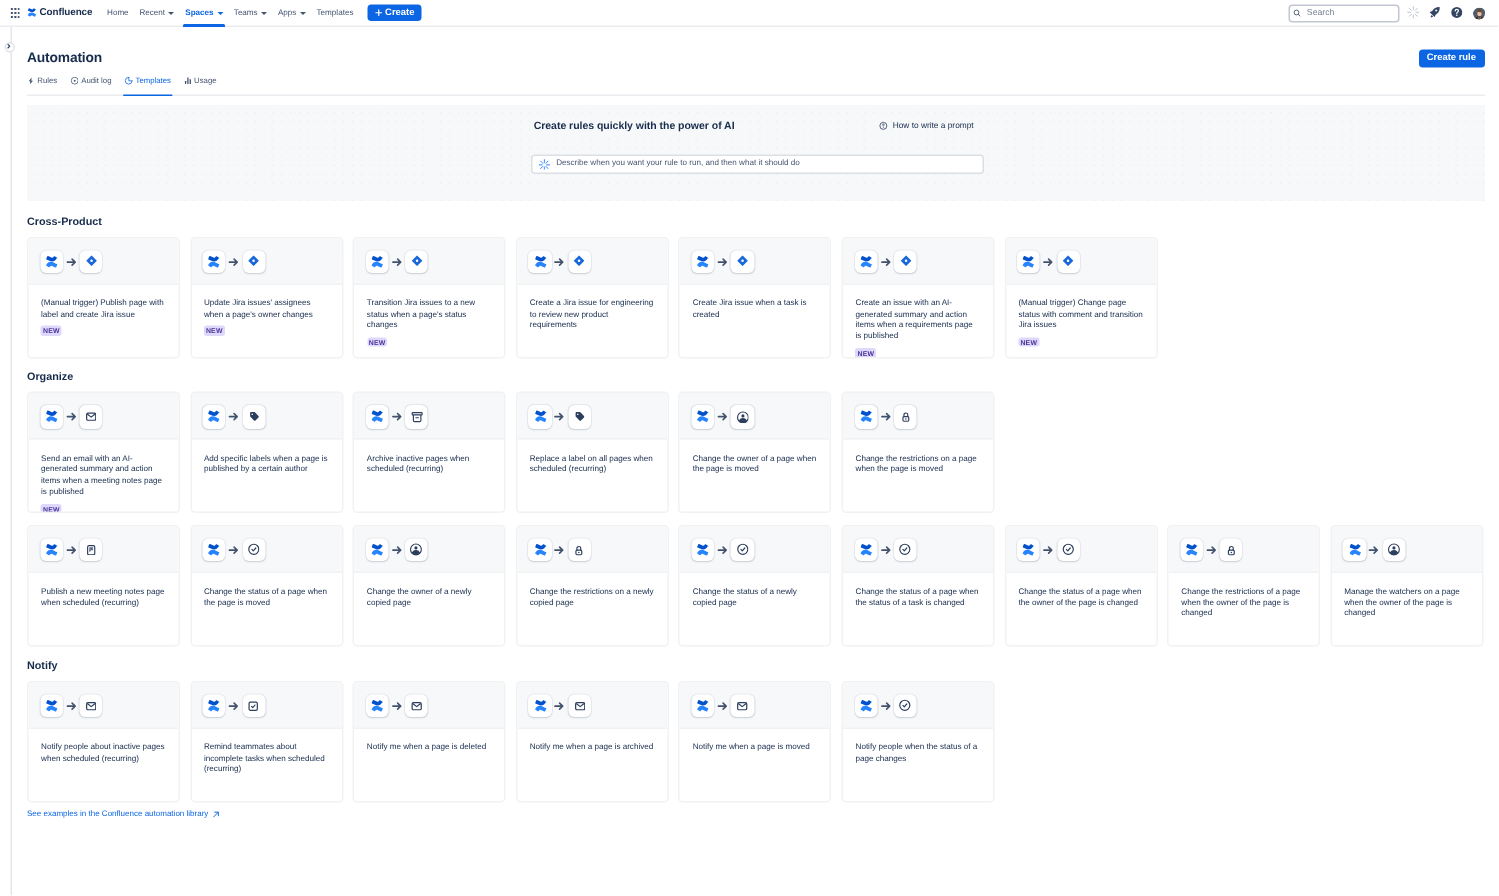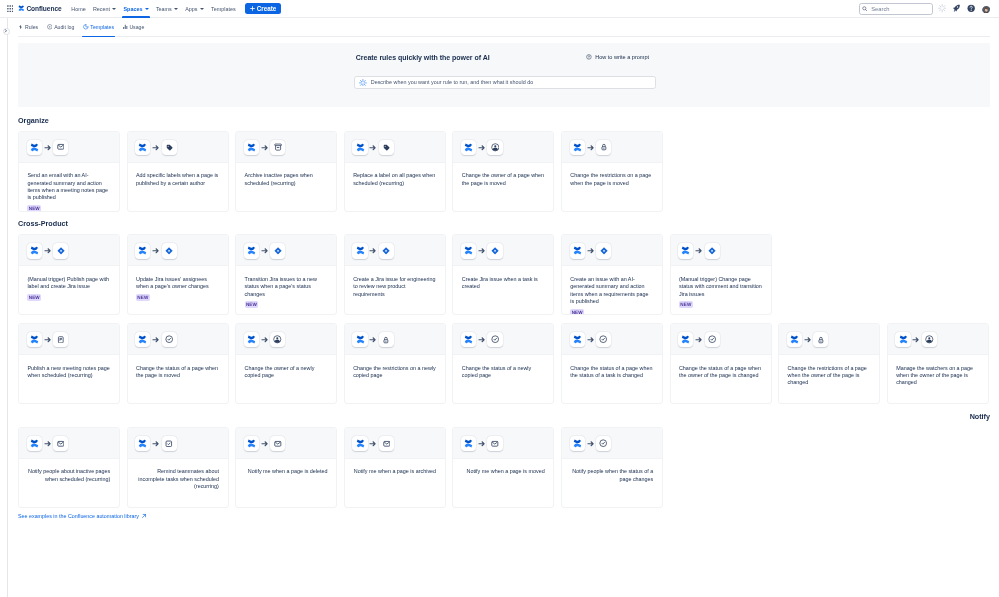--- a/index.html
+++ b/index.html
@@ -92,21 +92,21 @@
   .ai-help{ margin-left:auto; margin-right:9px; display:flex;align-items:center;gap:3.2px;font-size:5.55px;color:#172B4D;}
   .ai-input{
     margin-top:15px;height:13.8px;background:#fff;border:1px solid #DCDFE4;border-radius:2.5px;
     display:flex;align-items:center;gap:3.6px;padding:0 4.6px; width:302.3px; margin-left:-2px;
   }
   .ai-input-ph{ font-size:5.4px;color:#44546F;}
 
   
   .sections{ margin-top:9px; width:972px;}
   .section{ margin-bottom:7.7px;}
-  .section:last-child{ margin-bottom:0;text-align:right;}
+  .section:last-child{ margin-bottom:0;}
   .section-title{ font-size:7.2px;font-weight:700;color:#172B4D;margin-bottom:5px;line-height:10px;}
   .cards{ display:flex; gap:6.5px; }
   .card{
     width:102.1px; flex:0 0 102.1px; height:81px; background:#fff;
     border:1px solid #F1F2F4; border-radius:3px; overflow:hidden;
     display:flex; flex-direction:column;
   }
   .card-head{
     height:31px; flex:0 0 31px; background:#F7F8F9; border-bottom:1px solid #F1F2F4;
     display:flex; align-items:center; gap:1.8px; padding-left:7.7px; padding-top:1.4px;
@@ -237,20 +237,26 @@
 
   <div class="sidebar">
     <div class="sb-toggle">
       <svg width="3.6" height="3.6" viewBox="0 0 8 8" aria-hidden="true">
           <path d="M2.9 1.3L5.5 4 2.9 6.7" fill="none" stroke="#2C3E5D" stroke-width="1.7" stroke-linecap="round" stroke-linejoin="round"></path>
         </svg>
     </div>
   </div>
 
   <div class="main">
+    <div class="page-head">
+      <div class="page-title">Automation</div>
+      <div class="create-rule-btn">
+        <span>Create rule</span>
+      </div>
+    </div>
 
     <div class="tabs">
       <div class="tab">
         <svg width="5.1" height="5.9" viewBox="0 0 12 12" aria-hidden="true">
             <path d="M7.4 0.6L2.6 6.4h2.6l-.6 5 4.8-5.8H6.7z" fill="#44546F"></path>
           </svg>
         <span>Rules</span>
       </div>
       <div class="tab">
         <svg width="5.6" height="5.6" viewBox="0 0 12 12" aria-hidden="true">
@@ -298,20 +304,198 @@
             <path d="M8 0.9v4.1M8 11v4.1M0.9 8h4.1M11 8h4.1M2.95 2.95l2.9 2.9M10.15 10.15l2.9 2.9M13.05 2.95l-2.9 2.9M5.85 10.15l-2.9 2.9"></path>
             </g>
           </svg>
           <span class="ai-input-ph">Describe when you want your rule to run, and then what it should do</span>
         </div>
       </div>
     </div>
 
     <div class="sections" id="sections">
         <div class="section">
+          <div class="section-title">Cross-Product</div>
+          <div class="cards">
+            <div class="card">
+              <div class="card-head">
+                <span class="icon-tile">
+                  <svg width="9" height="9" viewBox="0 0 24 24">
+                    <path d="M2.2 17.9c-.3.48-.1 1.1.4 1.4l4.2 2.5c.5.3 1.15.14 1.45-.36 1.6-2.7 3.5-2.5 6.1-1.2l4.2 2c.5.24 1.1.02 1.33-.5l1.9-4.35c.22-.5 0-1.1-.5-1.3-.9-.42-2.7-1.26-4.3-2.05C9.9 10.5 5.3 12.1 2.2 17.9z" fill="#2684FF"></path>
+                    <path d="M21.8 6.1c.3-.48.1-1.1-.4-1.4l-4.2-2.5c-.5-.3-1.15-.14-1.45.36-1.6 2.7-3.5 2.5-6.1 1.2L5.45 1.76c-.5-.24-1.1-.02-1.33.5l-1.9 4.35c-.22.5 0 1.1.5 1.3.9.42 2.7 1.26 4.3 2.05 6.08 3.04 10.68 1.44 13.78-4.36z" fill="#0052CC"></path>
+                  </svg>
+                </span>
+                <span class="arrow">
+                  <svg width="7.5" height="7.5" viewBox="0 0 12 12">
+                    <path d="M1.5 6h8.2M6.5 2.8L9.8 6l-3.3 3.2" fill="none" stroke="#42526E" stroke-width="1.7" stroke-linecap="round" stroke-linejoin="round"></path>
+                  </svg>
+                </span>
+                <span class="icon-tile">
+                  <svg width="8" height="8" viewBox="0 0 24 24">
+                    <path d="M11.45 1.25 1.95 10.75a.95.95 0 0 0 0 1.35l9.5 9.5a.95.95 0 0 0 1.35 0l9.5-9.5a.95.95 0 0 0 0-1.35l-9.5-9.5a.95.95 0 0 0-1.35 0z" fill="#1868DB"></path>
+                    <circle cx="12.12" cy="11.42" r="2.55" fill="#fff"></circle>
+                  </svg>
+                </span>
+              </div>
+              <div class="card-body">
+                <div class="card-text">(Manual trigger) Publish page with label and create Jira issue</div>
+                <span class="badge-new">NEW</span>
+              </div>
+            </div>
+            <div class="card">
+              <div class="card-head">
+                <span class="icon-tile">
+                  <svg width="9" height="9" viewBox="0 0 24 24">
+                    <path d="M2.2 17.9c-.3.48-.1 1.1.4 1.4l4.2 2.5c.5.3 1.15.14 1.45-.36 1.6-2.7 3.5-2.5 6.1-1.2l4.2 2c.5.24 1.1.02 1.33-.5l1.9-4.35c.22-.5 0-1.1-.5-1.3-.9-.42-2.7-1.26-4.3-2.05C9.9 10.5 5.3 12.1 2.2 17.9z" fill="#2684FF"></path>
+                    <path d="M21.8 6.1c.3-.48.1-1.1-.4-1.4l-4.2-2.5c-.5-.3-1.15-.14-1.45.36-1.6 2.7-3.5 2.5-6.1 1.2L5.45 1.76c-.5-.24-1.1-.02-1.33.5l-1.9 4.35c-.22.5 0 1.1.5 1.3.9.42 2.7 1.26 4.3 2.05 6.08 3.04 10.68 1.44 13.78-4.36z" fill="#0052CC"></path>
+                  </svg>
+                </span>
+                <span class="arrow">
+                  <svg width="7.5" height="7.5" viewBox="0 0 12 12">
+                    <path d="M1.5 6h8.2M6.5 2.8L9.8 6l-3.3 3.2" fill="none" stroke="#42526E" stroke-width="1.7" stroke-linecap="round" stroke-linejoin="round"></path>
+                  </svg>
+                </span>
+                <span class="icon-tile">
+                  <svg width="8" height="8" viewBox="0 0 24 24">
+                    <path d="M11.45 1.25 1.95 10.75a.95.95 0 0 0 0 1.35l9.5 9.5a.95.95 0 0 0 1.35 0l9.5-9.5a.95.95 0 0 0 0-1.35l-9.5-9.5a.95.95 0 0 0-1.35 0z" fill="#1868DB"></path>
+                    <circle cx="12.12" cy="11.42" r="2.55" fill="#fff"></circle>
+                  </svg>
+                </span>
+              </div>
+              <div class="card-body">
+                <div class="card-text">Update Jira issues' assignees when a page's owner changes</div>
+                <span class="badge-new">NEW</span>
+              </div>
+            </div>
+            <div class="card">
+              <div class="card-head">
+                <span class="icon-tile">
+                  <svg width="9" height="9" viewBox="0 0 24 24">
+                    <path d="M2.2 17.9c-.3.48-.1 1.1.4 1.4l4.2 2.5c.5.3 1.15.14 1.45-.36 1.6-2.7 3.5-2.5 6.1-1.2l4.2 2c.5.24 1.1.02 1.33-.5l1.9-4.35c.22-.5 0-1.1-.5-1.3-.9-.42-2.7-1.26-4.3-2.05C9.9 10.5 5.3 12.1 2.2 17.9z" fill="#2684FF"></path>
+                    <path d="M21.8 6.1c.3-.48.1-1.1-.4-1.4l-4.2-2.5c-.5-.3-1.15-.14-1.45.36-1.6 2.7-3.5 2.5-6.1 1.2L5.45 1.76c-.5-.24-1.1-.02-1.33.5l-1.9 4.35c-.22.5 0 1.1.5 1.3.9.42 2.7 1.26 4.3 2.05 6.08 3.04 10.68 1.44 13.78-4.36z" fill="#0052CC"></path>
+                  </svg>
+                </span>
+                <span class="arrow">
+                  <svg width="7.5" height="7.5" viewBox="0 0 12 12">
+                    <path d="M1.5 6h8.2M6.5 2.8L9.8 6l-3.3 3.2" fill="none" stroke="#42526E" stroke-width="1.7" stroke-linecap="round" stroke-linejoin="round"></path>
+                  </svg>
+                </span>
+                <span class="icon-tile">
+                  <svg width="8" height="8" viewBox="0 0 24 24">
+                    <path d="M11.45 1.25 1.95 10.75a.95.95 0 0 0 0 1.35l9.5 9.5a.95.95 0 0 0 1.35 0l9.5-9.5a.95.95 0 0 0 0-1.35l-9.5-9.5a.95.95 0 0 0-1.35 0z" fill="#1868DB"></path>
+                    <circle cx="12.12" cy="11.42" r="2.55" fill="#fff"></circle>
+                  </svg>
+                </span>
+              </div>
+              <div class="card-body">
+                <div class="card-text">Transition Jira issues to a new status when a page's status changes</div>
+                <span class="badge-new">NEW</span>
+              </div>
+            </div>
+            <div class="card">
+              <div class="card-head">
+                <span class="icon-tile">
+                  <svg width="9" height="9" viewBox="0 0 24 24">
+                    <path d="M2.2 17.9c-.3.48-.1 1.1.4 1.4l4.2 2.5c.5.3 1.15.14 1.45-.36 1.6-2.7 3.5-2.5 6.1-1.2l4.2 2c.5.24 1.1.02 1.33-.5l1.9-4.35c.22-.5 0-1.1-.5-1.3-.9-.42-2.7-1.26-4.3-2.05C9.9 10.5 5.3 12.1 2.2 17.9z" fill="#2684FF"></path>
+                    <path d="M21.8 6.1c.3-.48.1-1.1-.4-1.4l-4.2-2.5c-.5-.3-1.15-.14-1.45.36-1.6 2.7-3.5 2.5-6.1 1.2L5.45 1.76c-.5-.24-1.1-.02-1.33.5l-1.9 4.35c-.22.5 0 1.1.5 1.3.9.42 2.7 1.26 4.3 2.05 6.08 3.04 10.68 1.44 13.78-4.36z" fill="#0052CC"></path>
+                  </svg>
+                </span>
+                <span class="arrow">
+                  <svg width="7.5" height="7.5" viewBox="0 0 12 12">
+                    <path d="M1.5 6h8.2M6.5 2.8L9.8 6l-3.3 3.2" fill="none" stroke="#42526E" stroke-width="1.7" stroke-linecap="round" stroke-linejoin="round"></path>
+                  </svg>
+                </span>
+                <span class="icon-tile">
+                  <svg width="8" height="8" viewBox="0 0 24 24">
+                    <path d="M11.45 1.25 1.95 10.75a.95.95 0 0 0 0 1.35l9.5 9.5a.95.95 0 0 0 1.35 0l9.5-9.5a.95.95 0 0 0 0-1.35l-9.5-9.5a.95.95 0 0 0-1.35 0z" fill="#1868DB"></path>
+                    <circle cx="12.12" cy="11.42" r="2.55" fill="#fff"></circle>
+                  </svg>
+                </span>
+              </div>
+              <div class="card-body">
+                <div class="card-text">Create a Jira issue for engineering to review new product requirements</div>
+              </div>
+            </div>
+            <div class="card">
+              <div class="card-head">
+                <span class="icon-tile">
+                  <svg width="9" height="9" viewBox="0 0 24 24">
+                    <path d="M2.2 17.9c-.3.48-.1 1.1.4 1.4l4.2 2.5c.5.3 1.15.14 1.45-.36 1.6-2.7 3.5-2.5 6.1-1.2l4.2 2c.5.24 1.1.02 1.33-.5l1.9-4.35c.22-.5 0-1.1-.5-1.3-.9-.42-2.7-1.26-4.3-2.05C9.9 10.5 5.3 12.1 2.2 17.9z" fill="#2684FF"></path>
+                    <path d="M21.8 6.1c.3-.48.1-1.1-.4-1.4l-4.2-2.5c-.5-.3-1.15-.14-1.45.36-1.6 2.7-3.5 2.5-6.1 1.2L5.45 1.76c-.5-.24-1.1-.02-1.33.5l-1.9 4.35c-.22.5 0 1.1.5 1.3.9.42 2.7 1.26 4.3 2.05 6.08 3.04 10.68 1.44 13.78-4.36z" fill="#0052CC"></path>
+                  </svg>
+                </span>
+                <span class="arrow">
+                  <svg width="7.5" height="7.5" viewBox="0 0 12 12">
+                    <path d="M1.5 6h8.2M6.5 2.8L9.8 6l-3.3 3.2" fill="none" stroke="#42526E" stroke-width="1.7" stroke-linecap="round" stroke-linejoin="round"></path>
+                  </svg>
+                </span>
+                <span class="icon-tile">
+                  <svg width="8" height="8" viewBox="0 0 24 24">
+                    <path d="M11.45 1.25 1.95 10.75a.95.95 0 0 0 0 1.35l9.5 9.5a.95.95 0 0 0 1.35 0l9.5-9.5a.95.95 0 0 0 0-1.35l-9.5-9.5a.95.95 0 0 0-1.35 0z" fill="#1868DB"></path>
+                    <circle cx="12.12" cy="11.42" r="2.55" fill="#fff"></circle>
+                  </svg>
+                </span>
+              </div>
+              <div class="card-body">
+                <div class="card-text">Create Jira issue when a task is created</div>
+              </div>
+            </div>
+            <div class="card">
+              <div class="card-head">
+                <span class="icon-tile">
+                  <svg width="9" height="9" viewBox="0 0 24 24">
+                    <path d="M2.2 17.9c-.3.48-.1 1.1.4 1.4l4.2 2.5c.5.3 1.15.14 1.45-.36 1.6-2.7 3.5-2.5 6.1-1.2l4.2 2c.5.24 1.1.02 1.33-.5l1.9-4.35c.22-.5 0-1.1-.5-1.3-.9-.42-2.7-1.26-4.3-2.05C9.9 10.5 5.3 12.1 2.2 17.9z" fill="#2684FF"></path>
+                    <path d="M21.8 6.1c.3-.48.1-1.1-.4-1.4l-4.2-2.5c-.5-.3-1.15-.14-1.45.36-1.6 2.7-3.5 2.5-6.1 1.2L5.45 1.76c-.5-.24-1.1-.02-1.33.5l-1.9 4.35c-.22.5 0 1.1.5 1.3.9.42 2.7 1.26 4.3 2.05 6.08 3.04 10.68 1.44 13.78-4.36z" fill="#0052CC"></path>
+                  </svg>
+                </span>
+                <span class="arrow">
+                  <svg width="7.5" height="7.5" viewBox="0 0 12 12">
+                    <path d="M1.5 6h8.2M6.5 2.8L9.8 6l-3.3 3.2" fill="none" stroke="#42526E" stroke-width="1.7" stroke-linecap="round" stroke-linejoin="round"></path>
+                  </svg>
+                </span>
+                <span class="icon-tile">
+                  <svg width="8" height="8" viewBox="0 0 24 24">
+                    <path d="M11.45 1.25 1.95 10.75a.95.95 0 0 0 0 1.35l9.5 9.5a.95.95 0 0 0 1.35 0l9.5-9.5a.95.95 0 0 0 0-1.35l-9.5-9.5a.95.95 0 0 0-1.35 0z" fill="#1868DB"></path>
+                    <circle cx="12.12" cy="11.42" r="2.55" fill="#fff"></circle>
+                  </svg>
+                </span>
+              </div>
+              <div class="card-body">
+                <div class="card-text">Create an issue with an AI-generated summary and action items when a requirements page is published</div>
+                <span class="badge-new">NEW</span>
+              </div>
+            </div>
+            <div class="card">
+              <div class="card-head">
+                <span class="icon-tile">
+                  <svg width="9" height="9" viewBox="0 0 24 24">
+                    <path d="M2.2 17.9c-.3.48-.1 1.1.4 1.4l4.2 2.5c.5.3 1.15.14 1.45-.36 1.6-2.7 3.5-2.5 6.1-1.2l4.2 2c.5.24 1.1.02 1.33-.5l1.9-4.35c.22-.5 0-1.1-.5-1.3-.9-.42-2.7-1.26-4.3-2.05C9.9 10.5 5.3 12.1 2.2 17.9z" fill="#2684FF"></path>
+                    <path d="M21.8 6.1c.3-.48.1-1.1-.4-1.4l-4.2-2.5c-.5-.3-1.15-.14-1.45.36-1.6 2.7-3.5 2.5-6.1 1.2L5.45 1.76c-.5-.24-1.1-.02-1.33.5l-1.9 4.35c-.22.5 0 1.1.5 1.3.9.42 2.7 1.26 4.3 2.05 6.08 3.04 10.68 1.44 13.78-4.36z" fill="#0052CC"></path>
+                  </svg>
+                </span>
+                <span class="arrow">
+                  <svg width="7.5" height="7.5" viewBox="0 0 12 12">
+                    <path d="M1.5 6h8.2M6.5 2.8L9.8 6l-3.3 3.2" fill="none" stroke="#42526E" stroke-width="1.7" stroke-linecap="round" stroke-linejoin="round"></path>
+                  </svg>
+                </span>
+                <span class="icon-tile">
+                  <svg width="8" height="8" viewBox="0 0 24 24">
+                    <path d="M11.45 1.25 1.95 10.75a.95.95 0 0 0 0 1.35l9.5 9.5a.95.95 0 0 0 1.35 0l9.5-9.5a.95.95 0 0 0 0-1.35l-9.5-9.5a.95.95 0 0 0-1.35 0z" fill="#1868DB"></path>
+                    <circle cx="12.12" cy="11.42" r="2.55" fill="#fff"></circle>
+                  </svg>
+                </span>
+              </div>
+              <div class="card-body">
+                <div class="card-text">(Manual trigger) Change page status with comment and transition Jira issues</div>
+                <span class="badge-new">NEW</span>
+              </div>
+            </div>
+          </div>
+        </div>
+        <div class="section">
           <div class="section-title">Organize</div>
           <div class="cards">
             <div class="card">
               <div class="card-head">
                 <span class="icon-tile">
                   <svg width="9" height="9" viewBox="0 0 24 24">
                     <path d="M2.2 17.9c-.3.48-.1 1.1.4 1.4l4.2 2.5c.5.3 1.15.14 1.45-.36 1.6-2.7 3.5-2.5 6.1-1.2l4.2 2c.5.24 1.1.02 1.33-.5l1.9-4.35c.22-.5 0-1.1-.5-1.3-.9-.42-2.7-1.26-4.3-2.05C9.9 10.5 5.3 12.1 2.2 17.9z" fill="#2684FF"></path>
                     <path d="M21.8 6.1c.3-.48.1-1.1-.4-1.4l-4.2-2.5c-.5-.3-1.15-.14-1.45.36-1.6 2.7-3.5 2.5-6.1 1.2L5.45 1.76c-.5-.24-1.1-.02-1.33.5l-1.9 4.35c-.22.5 0 1.1.5 1.3.9.42 2.7 1.26 4.3 2.05 6.08 3.04 10.68 1.44 13.78-4.36z" fill="#0052CC"></path>
                   </svg>
                 </span>
@@ -446,198 +630,20 @@
                 <span class="icon-tile">
                   <svg width="7.8" height="7.8" viewBox="0 0 16 16">
                     <path d="M5.4 8.2V5.3a2.6 2.6 0 015.2 0v2.9" fill="none" stroke="#2C3E5D" stroke-width="1.6"></path>
                     <rect x="4" y="7.7" width="8" height="6.3" rx="1.6" fill="none" stroke="#2C3E5D" stroke-width="1.6"></rect>
                     <circle cx="8" cy="10.9" r="1.05" fill="#2C3E5D"></circle>
                   </svg>
                 </span>
               </div>
               <div class="card-body">
                 <div class="card-text">Change the restrictions on a page when the page is moved</div>
-              </div>
-            </div>
-          </div>
-        </div>
-        <div class="section">
-          <div class="section-title">Cross-Product</div>
-          <div class="cards">
-            <div class="card">
-              <div class="card-head">
-                <span class="icon-tile">
-                  <svg width="9" height="9" viewBox="0 0 24 24">
-                    <path d="M2.2 17.9c-.3.48-.1 1.1.4 1.4l4.2 2.5c.5.3 1.15.14 1.45-.36 1.6-2.7 3.5-2.5 6.1-1.2l4.2 2c.5.24 1.1.02 1.33-.5l1.9-4.35c.22-.5 0-1.1-.5-1.3-.9-.42-2.7-1.26-4.3-2.05C9.9 10.5 5.3 12.1 2.2 17.9z" fill="#2684FF"></path>
-                    <path d="M21.8 6.1c.3-.48.1-1.1-.4-1.4l-4.2-2.5c-.5-.3-1.15-.14-1.45.36-1.6 2.7-3.5 2.5-6.1 1.2L5.45 1.76c-.5-.24-1.1-.02-1.33.5l-1.9 4.35c-.22.5 0 1.1.5 1.3.9.42 2.7 1.26 4.3 2.05 6.08 3.04 10.68 1.44 13.78-4.36z" fill="#0052CC"></path>
-                  </svg>
-                </span>
-                <span class="arrow">
-                  <svg width="7.5" height="7.5" viewBox="0 0 12 12">
-                    <path d="M1.5 6h8.2M6.5 2.8L9.8 6l-3.3 3.2" fill="none" stroke="#42526E" stroke-width="1.7" stroke-linecap="round" stroke-linejoin="round"></path>
-                  </svg>
-                </span>
-                <span class="icon-tile">
-                  <svg width="8" height="8" viewBox="0 0 24 24">
-                    <path d="M11.45 1.25 1.95 10.75a.95.95 0 0 0 0 1.35l9.5 9.5a.95.95 0 0 0 1.35 0l9.5-9.5a.95.95 0 0 0 0-1.35l-9.5-9.5a.95.95 0 0 0-1.35 0z" fill="#1868DB"></path>
-                    <circle cx="12.12" cy="11.42" r="2.55" fill="#fff"></circle>
-                  </svg>
-                </span>
-              </div>
-              <div class="card-body">
-                <div class="card-text">(Manual trigger) Publish page with label and create Jira issue</div>
-                <span class="badge-new">NEW</span>
-              </div>
-            </div>
-            <div class="card">
-              <div class="card-head">
-                <span class="icon-tile">
-                  <svg width="9" height="9" viewBox="0 0 24 24">
-                    <path d="M2.2 17.9c-.3.48-.1 1.1.4 1.4l4.2 2.5c.5.3 1.15.14 1.45-.36 1.6-2.7 3.5-2.5 6.1-1.2l4.2 2c.5.24 1.1.02 1.33-.5l1.9-4.35c.22-.5 0-1.1-.5-1.3-.9-.42-2.7-1.26-4.3-2.05C9.9 10.5 5.3 12.1 2.2 17.9z" fill="#2684FF"></path>
-                    <path d="M21.8 6.1c.3-.48.1-1.1-.4-1.4l-4.2-2.5c-.5-.3-1.15-.14-1.45.36-1.6 2.7-3.5 2.5-6.1 1.2L5.45 1.76c-.5-.24-1.1-.02-1.33.5l-1.9 4.35c-.22.5 0 1.1.5 1.3.9.42 2.7 1.26 4.3 2.05 6.08 3.04 10.68 1.44 13.78-4.36z" fill="#0052CC"></path>
-                  </svg>
-                </span>
-                <span class="arrow">
-                  <svg width="7.5" height="7.5" viewBox="0 0 12 12">
-                    <path d="M1.5 6h8.2M6.5 2.8L9.8 6l-3.3 3.2" fill="none" stroke="#42526E" stroke-width="1.7" stroke-linecap="round" stroke-linejoin="round"></path>
-                  </svg>
-                </span>
-                <span class="icon-tile">
-                  <svg width="8" height="8" viewBox="0 0 24 24">
-                    <path d="M11.45 1.25 1.95 10.75a.95.95 0 0 0 0 1.35l9.5 9.5a.95.95 0 0 0 1.35 0l9.5-9.5a.95.95 0 0 0 0-1.35l-9.5-9.5a.95.95 0 0 0-1.35 0z" fill="#1868DB"></path>
-                    <circle cx="12.12" cy="11.42" r="2.55" fill="#fff"></circle>
-                  </svg>
-                </span>
-              </div>
-              <div class="card-body">
-                <div class="card-text">Update Jira issues' assignees when a page's owner changes</div>
-                <span class="badge-new">NEW</span>
-              </div>
-            </div>
-            <div class="card">
-              <div class="card-head">
-                <span class="icon-tile">
-                  <svg width="9" height="9" viewBox="0 0 24 24">
-                    <path d="M2.2 17.9c-.3.48-.1 1.1.4 1.4l4.2 2.5c.5.3 1.15.14 1.45-.36 1.6-2.7 3.5-2.5 6.1-1.2l4.2 2c.5.24 1.1.02 1.33-.5l1.9-4.35c.22-.5 0-1.1-.5-1.3-.9-.42-2.7-1.26-4.3-2.05C9.9 10.5 5.3 12.1 2.2 17.9z" fill="#2684FF"></path>
-                    <path d="M21.8 6.1c.3-.48.1-1.1-.4-1.4l-4.2-2.5c-.5-.3-1.15-.14-1.45.36-1.6 2.7-3.5 2.5-6.1 1.2L5.45 1.76c-.5-.24-1.1-.02-1.33.5l-1.9 4.35c-.22.5 0 1.1.5 1.3.9.42 2.7 1.26 4.3 2.05 6.08 3.04 10.68 1.44 13.78-4.36z" fill="#0052CC"></path>
-                  </svg>
-                </span>
-                <span class="arrow">
-                  <svg width="7.5" height="7.5" viewBox="0 0 12 12">
-                    <path d="M1.5 6h8.2M6.5 2.8L9.8 6l-3.3 3.2" fill="none" stroke="#42526E" stroke-width="1.7" stroke-linecap="round" stroke-linejoin="round"></path>
-                  </svg>
-                </span>
-                <span class="icon-tile">
-                  <svg width="8" height="8" viewBox="0 0 24 24">
-                    <path d="M11.45 1.25 1.95 10.75a.95.95 0 0 0 0 1.35l9.5 9.5a.95.95 0 0 0 1.35 0l9.5-9.5a.95.95 0 0 0 0-1.35l-9.5-9.5a.95.95 0 0 0-1.35 0z" fill="#1868DB"></path>
-                    <circle cx="12.12" cy="11.42" r="2.55" fill="#fff"></circle>
-                  </svg>
-                </span>
-              </div>
-              <div class="card-body">
-                <div class="card-text">Transition Jira issues to a new status when a page's status changes</div>
-                <span class="badge-new">NEW</span>
-              </div>
-            </div>
-            <div class="card">
-              <div class="card-head">
-                <span class="icon-tile">
-                  <svg width="9" height="9" viewBox="0 0 24 24">
-                    <path d="M2.2 17.9c-.3.48-.1 1.1.4 1.4l4.2 2.5c.5.3 1.15.14 1.45-.36 1.6-2.7 3.5-2.5 6.1-1.2l4.2 2c.5.24 1.1.02 1.33-.5l1.9-4.35c.22-.5 0-1.1-.5-1.3-.9-.42-2.7-1.26-4.3-2.05C9.9 10.5 5.3 12.1 2.2 17.9z" fill="#2684FF"></path>
-                    <path d="M21.8 6.1c.3-.48.1-1.1-.4-1.4l-4.2-2.5c-.5-.3-1.15-.14-1.45.36-1.6 2.7-3.5 2.5-6.1 1.2L5.45 1.76c-.5-.24-1.1-.02-1.33.5l-1.9 4.35c-.22.5 0 1.1.5 1.3.9.42 2.7 1.26 4.3 2.05 6.08 3.04 10.68 1.44 13.78-4.36z" fill="#0052CC"></path>
-                  </svg>
-                </span>
-                <span class="arrow">
-                  <svg width="7.5" height="7.5" viewBox="0 0 12 12">
-                    <path d="M1.5 6h8.2M6.5 2.8L9.8 6l-3.3 3.2" fill="none" stroke="#42526E" stroke-width="1.7" stroke-linecap="round" stroke-linejoin="round"></path>
-                  </svg>
-                </span>
-                <span class="icon-tile">
-                  <svg width="8" height="8" viewBox="0 0 24 24">
-                    <path d="M11.45 1.25 1.95 10.75a.95.95 0 0 0 0 1.35l9.5 9.5a.95.95 0 0 0 1.35 0l9.5-9.5a.95.95 0 0 0 0-1.35l-9.5-9.5a.95.95 0 0 0-1.35 0z" fill="#1868DB"></path>
-                    <circle cx="12.12" cy="11.42" r="2.55" fill="#fff"></circle>
-                  </svg>
-                </span>
-              </div>
-              <div class="card-body">
-                <div class="card-text">Create a Jira issue for engineering to review new product requirements</div>
-              </div>
-            </div>
-            <div class="card">
-              <div class="card-head">
-                <span class="icon-tile">
-                  <svg width="9" height="9" viewBox="0 0 24 24">
-                    <path d="M2.2 17.9c-.3.48-.1 1.1.4 1.4l4.2 2.5c.5.3 1.15.14 1.45-.36 1.6-2.7 3.5-2.5 6.1-1.2l4.2 2c.5.24 1.1.02 1.33-.5l1.9-4.35c.22-.5 0-1.1-.5-1.3-.9-.42-2.7-1.26-4.3-2.05C9.9 10.5 5.3 12.1 2.2 17.9z" fill="#2684FF"></path>
-                    <path d="M21.8 6.1c.3-.48.1-1.1-.4-1.4l-4.2-2.5c-.5-.3-1.15-.14-1.45.36-1.6 2.7-3.5 2.5-6.1 1.2L5.45 1.76c-.5-.24-1.1-.02-1.33.5l-1.9 4.35c-.22.5 0 1.1.5 1.3.9.42 2.7 1.26 4.3 2.05 6.08 3.04 10.68 1.44 13.78-4.36z" fill="#0052CC"></path>
-                  </svg>
-                </span>
-                <span class="arrow">
-                  <svg width="7.5" height="7.5" viewBox="0 0 12 12">
-                    <path d="M1.5 6h8.2M6.5 2.8L9.8 6l-3.3 3.2" fill="none" stroke="#42526E" stroke-width="1.7" stroke-linecap="round" stroke-linejoin="round"></path>
-                  </svg>
-                </span>
-                <span class="icon-tile">
-                  <svg width="8" height="8" viewBox="0 0 24 24">
-                    <path d="M11.45 1.25 1.95 10.75a.95.95 0 0 0 0 1.35l9.5 9.5a.95.95 0 0 0 1.35 0l9.5-9.5a.95.95 0 0 0 0-1.35l-9.5-9.5a.95.95 0 0 0-1.35 0z" fill="#1868DB"></path>
-                    <circle cx="12.12" cy="11.42" r="2.55" fill="#fff"></circle>
-                  </svg>
-                </span>
-              </div>
-              <div class="card-body">
-                <div class="card-text">Create Jira issue when a task is created</div>
-              </div>
-            </div>
-            <div class="card">
-              <div class="card-head">
-                <span class="icon-tile">
-                  <svg width="9" height="9" viewBox="0 0 24 24">
-                    <path d="M2.2 17.9c-.3.48-.1 1.1.4 1.4l4.2 2.5c.5.3 1.15.14 1.45-.36 1.6-2.7 3.5-2.5 6.1-1.2l4.2 2c.5.24 1.1.02 1.33-.5l1.9-4.35c.22-.5 0-1.1-.5-1.3-.9-.42-2.7-1.26-4.3-2.05C9.9 10.5 5.3 12.1 2.2 17.9z" fill="#2684FF"></path>
-                    <path d="M21.8 6.1c.3-.48.1-1.1-.4-1.4l-4.2-2.5c-.5-.3-1.15-.14-1.45.36-1.6 2.7-3.5 2.5-6.1 1.2L5.45 1.76c-.5-.24-1.1-.02-1.33.5l-1.9 4.35c-.22.5 0 1.1.5 1.3.9.42 2.7 1.26 4.3 2.05 6.08 3.04 10.68 1.44 13.78-4.36z" fill="#0052CC"></path>
-                  </svg>
-                </span>
-                <span class="arrow">
-                  <svg width="7.5" height="7.5" viewBox="0 0 12 12">
-                    <path d="M1.5 6h8.2M6.5 2.8L9.8 6l-3.3 3.2" fill="none" stroke="#42526E" stroke-width="1.7" stroke-linecap="round" stroke-linejoin="round"></path>
-                  </svg>
-                </span>
-                <span class="icon-tile">
-                  <svg width="8" height="8" viewBox="0 0 24 24">
-                    <path d="M11.45 1.25 1.95 10.75a.95.95 0 0 0 0 1.35l9.5 9.5a.95.95 0 0 0 1.35 0l9.5-9.5a.95.95 0 0 0 0-1.35l-9.5-9.5a.95.95 0 0 0-1.35 0z" fill="#1868DB"></path>
-                    <circle cx="12.12" cy="11.42" r="2.55" fill="#fff"></circle>
-                  </svg>
-                </span>
-              </div>
-              <div class="card-body">
-                <div class="card-text">Create an issue with an AI-generated summary and action items when a requirements page is published</div>
-                <span class="badge-new">NEW</span>
-              </div>
-            </div>
-            <div class="card">
-              <div class="card-head">
-                <span class="icon-tile">
-                  <svg width="9" height="9" viewBox="0 0 24 24">
-                    <path d="M2.2 17.9c-.3.48-.1 1.1.4 1.4l4.2 2.5c.5.3 1.15.14 1.45-.36 1.6-2.7 3.5-2.5 6.1-1.2l4.2 2c.5.24 1.1.02 1.33-.5l1.9-4.35c.22-.5 0-1.1-.5-1.3-.9-.42-2.7-1.26-4.3-2.05C9.9 10.5 5.3 12.1 2.2 17.9z" fill="#2684FF"></path>
-                    <path d="M21.8 6.1c.3-.48.1-1.1-.4-1.4l-4.2-2.5c-.5-.3-1.15-.14-1.45.36-1.6 2.7-3.5 2.5-6.1 1.2L5.45 1.76c-.5-.24-1.1-.02-1.33.5l-1.9 4.35c-.22.5 0 1.1.5 1.3.9.42 2.7 1.26 4.3 2.05 6.08 3.04 10.68 1.44 13.78-4.36z" fill="#0052CC"></path>
-                  </svg>
-                </span>
-                <span class="arrow">
-                  <svg width="7.5" height="7.5" viewBox="0 0 12 12">
-                    <path d="M1.5 6h8.2M6.5 2.8L9.8 6l-3.3 3.2" fill="none" stroke="#42526E" stroke-width="1.7" stroke-linecap="round" stroke-linejoin="round"></path>
-                  </svg>
-                </span>
-                <span class="icon-tile">
-                  <svg width="8" height="8" viewBox="0 0 24 24">
-                    <path d="M11.45 1.25 1.95 10.75a.95.95 0 0 0 0 1.35l9.5 9.5a.95.95 0 0 0 1.35 0l9.5-9.5a.95.95 0 0 0 0-1.35l-9.5-9.5a.95.95 0 0 0-1.35 0z" fill="#1868DB"></path>
-                    <circle cx="12.12" cy="11.42" r="2.55" fill="#fff"></circle>
-                  </svg>
-                </span>
-              </div>
-              <div class="card-body">
-                <div class="card-text">(Manual trigger) Change page status with comment and transition Jira issues</div>
-                <span class="badge-new">NEW</span>
               </div>
             </div>
           </div>
         </div>
         <div class="section">
           <div class="cards">
             <div class="card">
               <div class="card-head">
                 <span class="icon-tile">
                   <svg width="9" height="9" viewBox="0 0 24 24">

